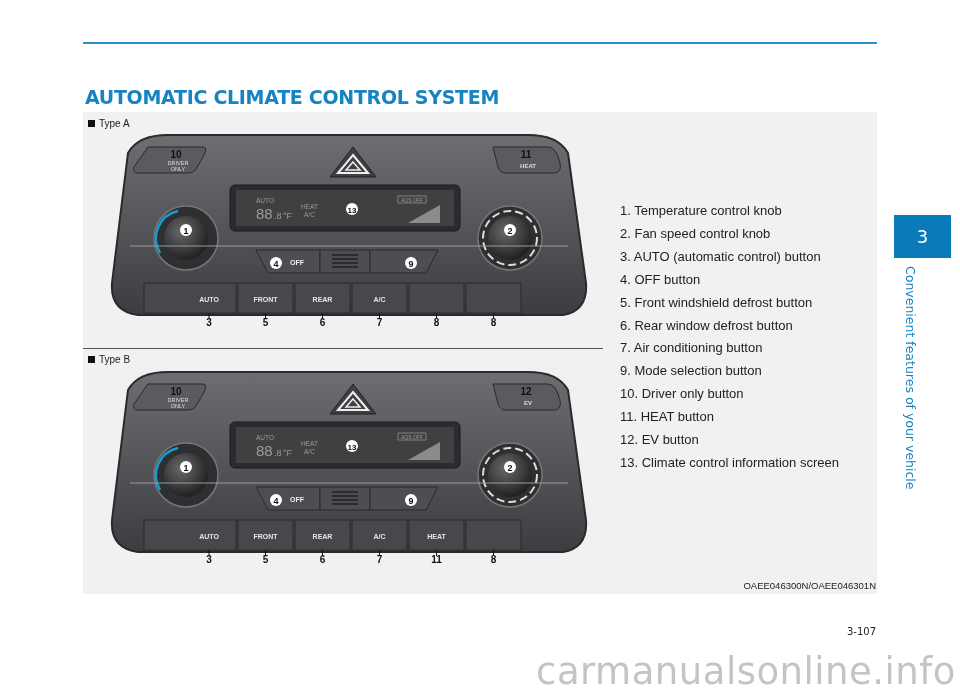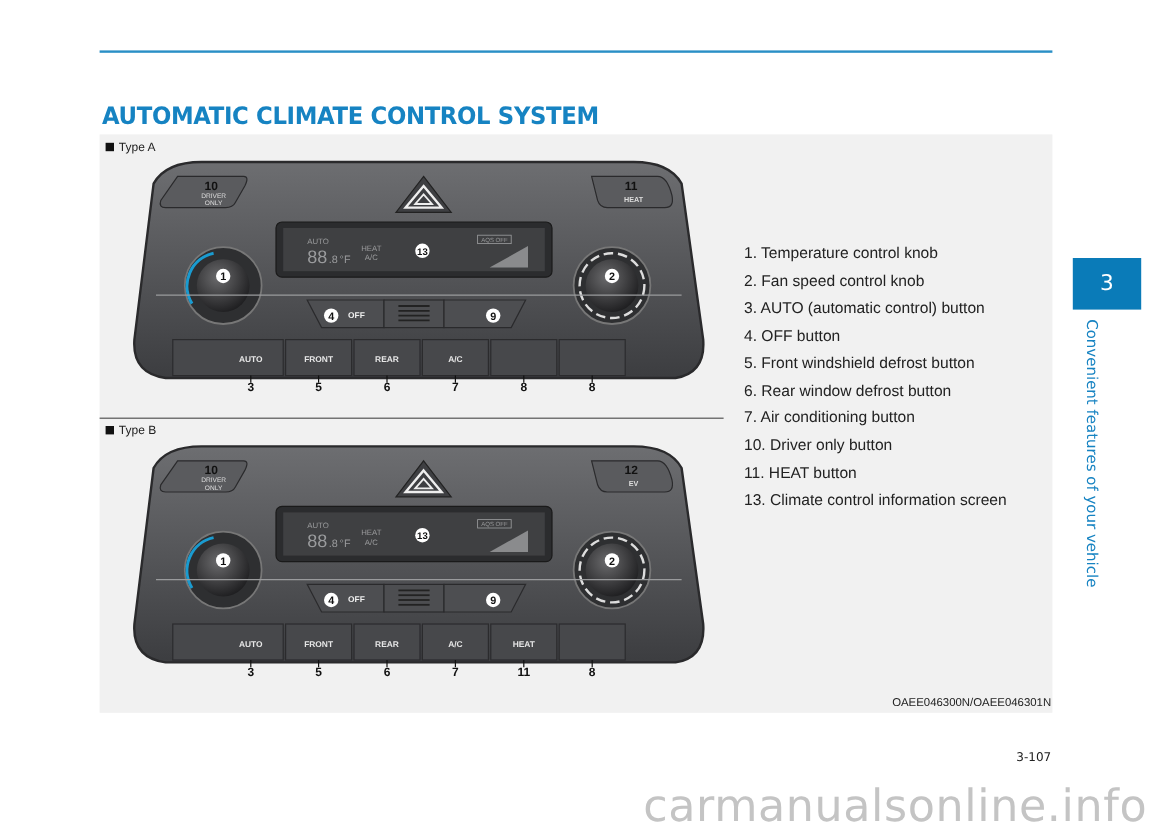--- a/index.html
+++ b/index.html
@@ -292,22 +292,24 @@
   </div>
 
 <ul class="legend">
   <li>1. Temperature control knob</li>
   <li>2. Fan speed control knob</li>
   <li>3. AUTO (automatic control) button</li>
   <li>4. OFF button</li>
   <li>5. Front windshield defrost button</li>
   <li>6. Rear window defrost button</li>
   <li>7. Air conditioning button</li>
+  <li>9. Mode selection button</li>
   <li>10. Driver only button</li>
   <li>11. HEAT button</li>
+  <li>12. EV button</li>
   <li>13. Climate control information screen</li>
 </ul>
 
 <div class="figure-code">OAEE046300N/OAEE046301N</div>
 
 <div class="chapter-tab">3</div>
 <div class="chapter-title">Convenient features of your vehicle</div>
 
 <div class="page-number">3-107</div>
 <div class="watermark">carmanualsonline.info</div>

